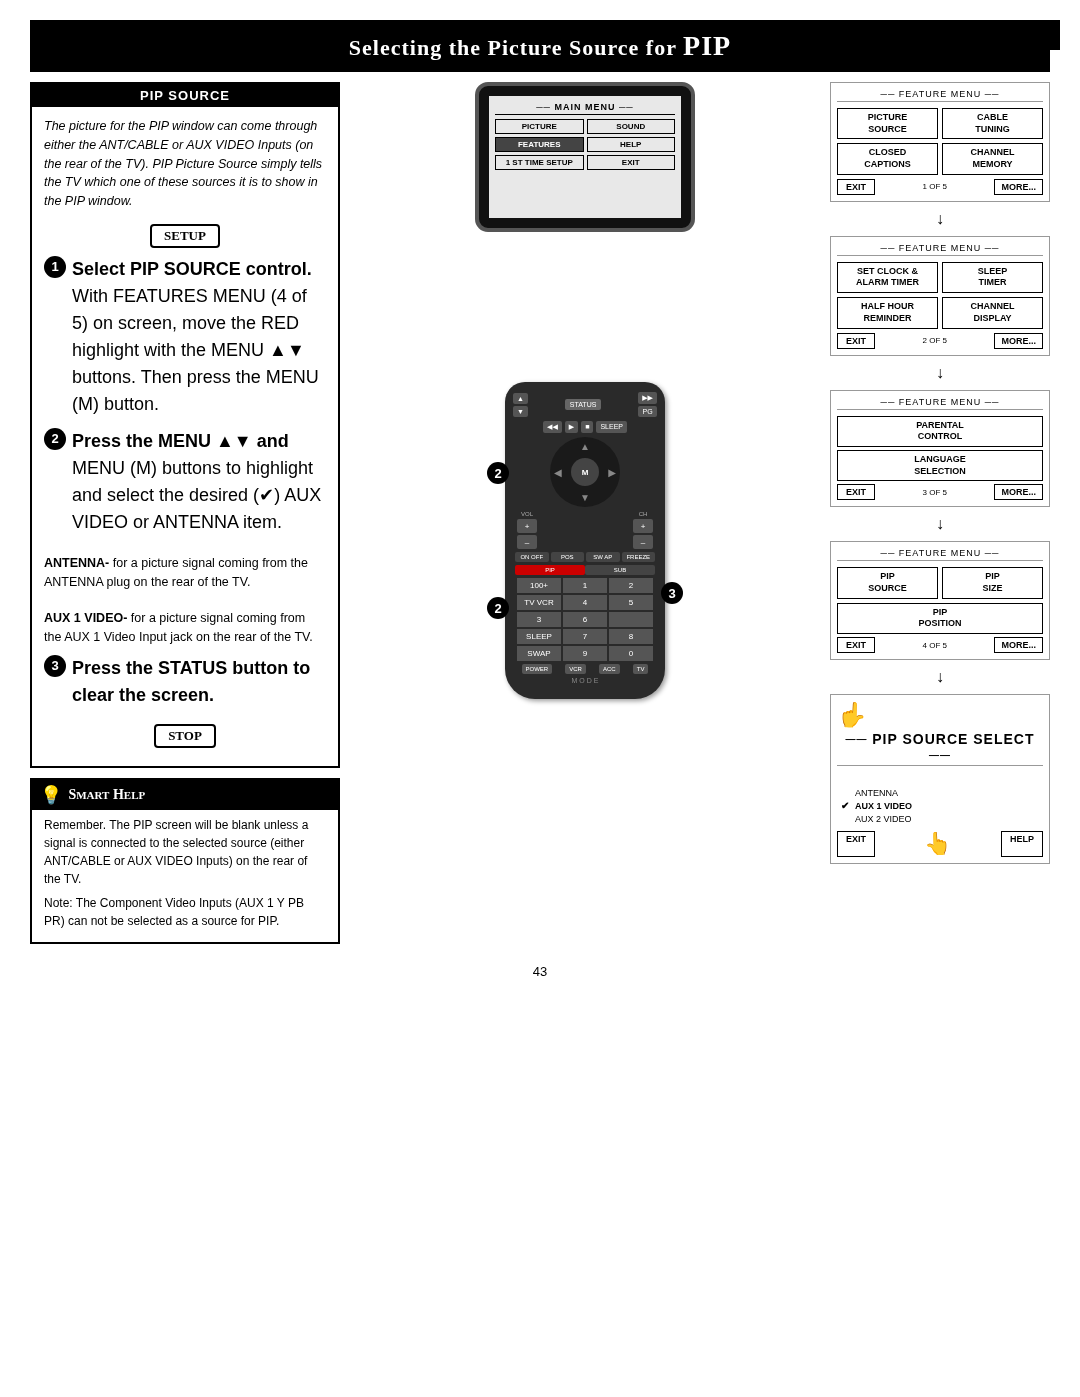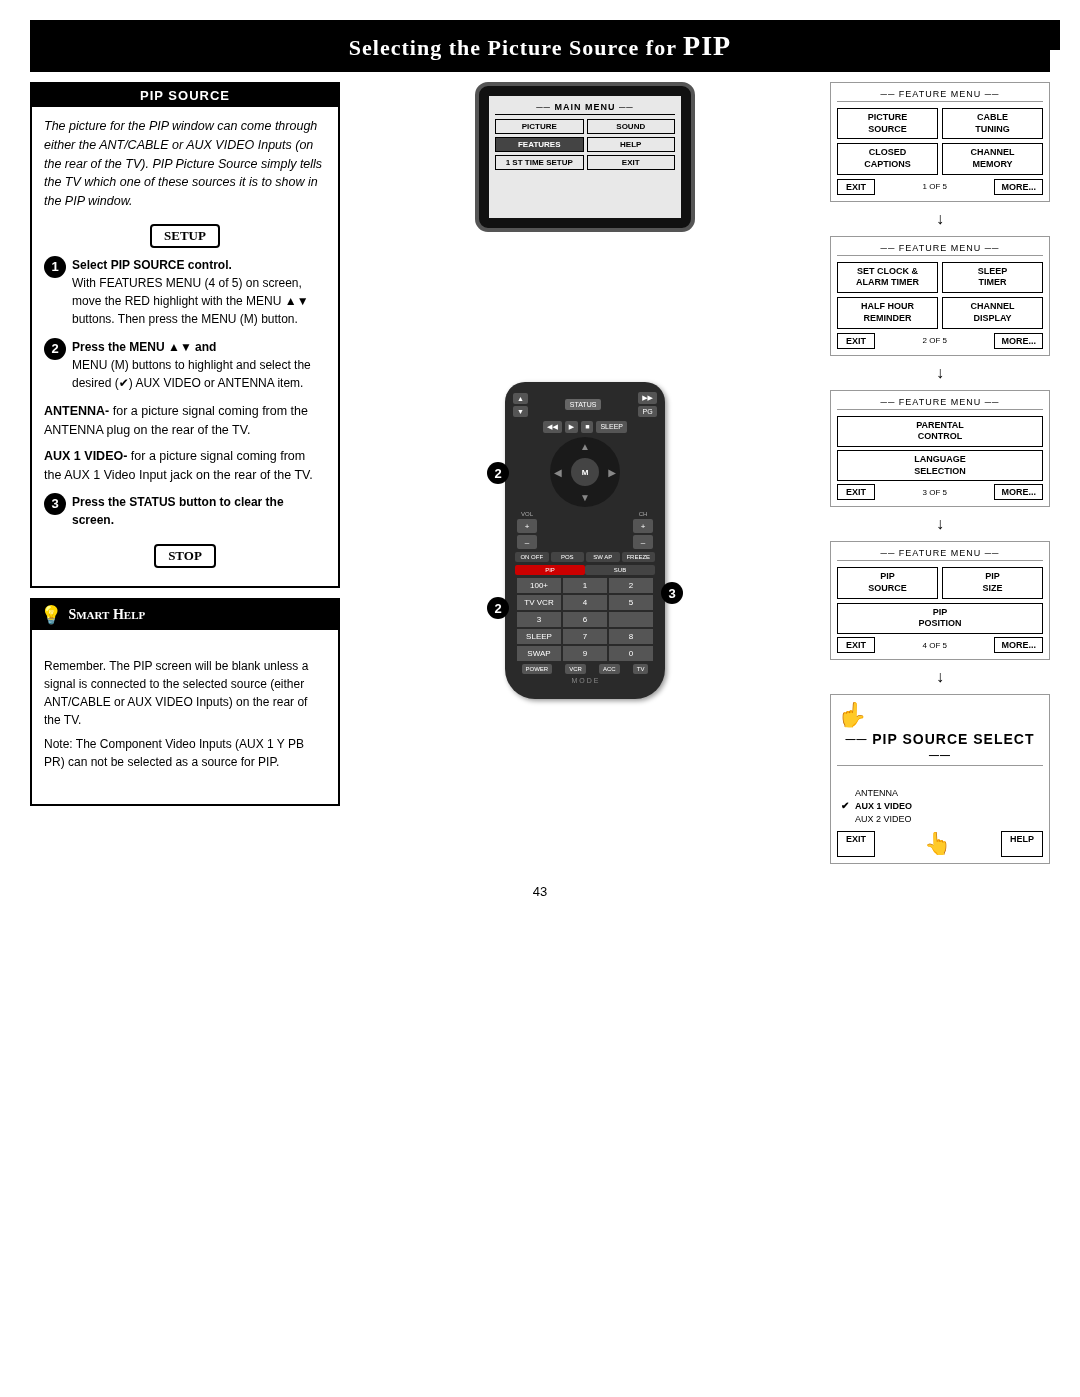--- a/index.html
+++ b/index.html
@@ -103,31 +103,32 @@
       background: #000;
       color: #fff;
       font-weight: bold;
       font-size: 13px;
       display: flex;
       align-items: center;
       justify-content: center;
       flex-shrink: 0;
     }
     .step-content {
-      font-size: 12px;
+      font-size: 18px;
       line-height: 1.5;
     }
     .step-content strong {
       font-weight: bold;
     }
 
     .section-text {
       font-size: 12.5px;
       line-height: 1.5;
       margin-bottom: 8px;
+      margin-top: 18px;
     }
     .section-text strong {
       font-weight: bold;
     }
 
     
     .stop-badge {
       display: inline-block;
       border: 2px solid #000;
       border-radius: 4px;
@@ -147,21 +148,21 @@
       background: #000;
       color: #fff;
       padding: 4px 8px;
       font-weight: bold;
       font-size: 13px;
       display: flex;
       align-items: center;
       gap: 6px;
     }
     .smart-help-content {
-      padding: 27px 12px;
+      padding: 6px 12px;
     }
     .smart-help-content p {
       font-size: 12px;
       line-height: 1.5;
       margin-bottom: 6px;
     }
 
     
     .lightbulb-icon {
       font-size: 18px;

